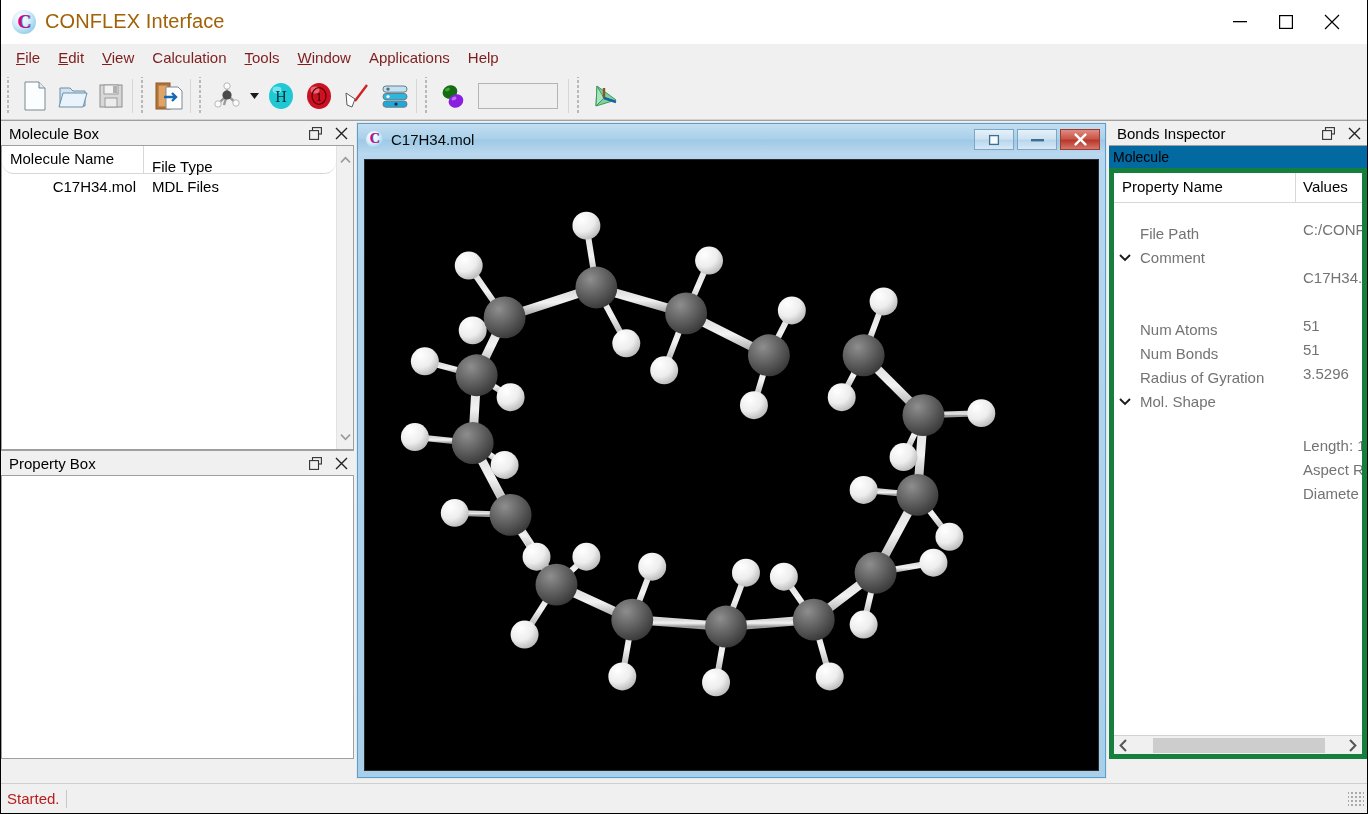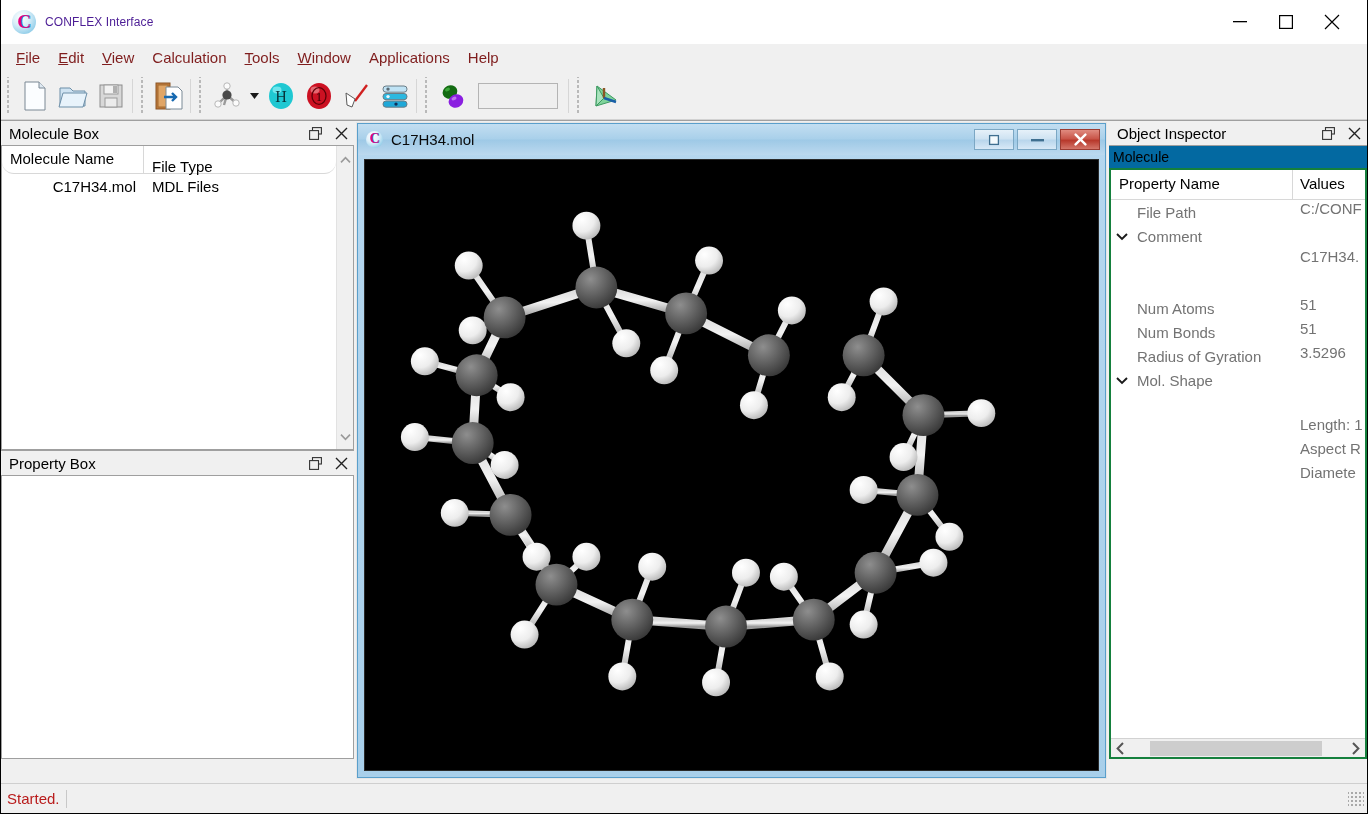--- a/index.html
+++ b/index.html
@@ -34,21 +34,21 @@
     position: absolute; inset: 0; border-radius: 50%;
     background: radial-gradient(circle at 38% 32%, #ffffff 0%, #d9eef8 38%, #9fd4ec 70%, #6bb9dd 100%);
   }
   .app-logo .cglyph {
     position: absolute; left: 0; top: 0; width: 24px; height: 24px;
     font: 700 19px "Liberation Serif", serif;
     color: #e5007e; line-height: 23px; text-align: center;
     text-shadow: 1px 0 0 #00a0e9;
   }
   .app-title {
-    font-size: 12px; color: #4c1d95; letter-spacing: .1px;
+    font-size: 20px; color: #a16207; letter-spacing: .1px;
   }
   .win-controls { margin-left: auto; display: flex; height: 44px; }
   .win-btn {
     width: 46px; height: 44px;
     display: flex; align-items: center; justify-content: center;
     background: #ffffff;
   }
   .win-btn:last-child { margin-right: 12px; }
   .win-btn svg { display: block; }
 
@@ -202,22 +202,22 @@
     width: 258px; flex: 0 0 258px;
     display: flex; flex-direction: column; background: #f0f0f0;
   }
   .oi-sub {
     height: 22px; flex: 0 0 22px; background: #0369a1;
     font-size: 14px; color: #000; padding-left: 4px;
     display: flex; align-items: center;
   }
   .oi-body {
     flex: 1 1 auto; background: #fff;
-    border: 2px solid #15803d; display: flex; flex-direction: column;
-    min-height: 0; overflow: hidden; position: relative;
+    border: 5px solid #15803d; display: flex; flex-direction: column;
+    min-height: 0; overflow: hidden; position: relative; gap: 18px;
   }
   .oi-head {
     display: flex; height: 30px; flex: 0 0 30px;
     border-bottom: 1px solid #d8d8d8; font-size: 15px; color: #000;
   }
   .oi-head .c1 { width: 182px; flex: 0 0 182px; padding: 5px 0 0 8px; border-right: 1px solid #d8d8d8; }
   .oi-head .c2 { flex: 1 1 auto; padding: 5px 0 0 7px; }
   .oi-rows { flex: 1 1 auto; overflow: hidden; }
   .oi-row { display: flex; height: 24px; font-size: 15px; color: #737373; white-space: nowrap; }
   .oi-row .c1 { width: 182px; flex: 0 0 182px; display: flex; align-items: center; }
@@ -612,21 +612,21 @@
               <circle cx="108" cy="278" r="21" fill="url(#cg)"></circle>
               <circle cx="112" cy="210" r="21" fill="url(#cg)"></circle>
             </g>
           </svg>
         </div>
       </div>
     </div>
 
     <div class="dock-right">
       <div class="panel-title">
-        <span>Object Inspector</span>
+        <span>Bonds Inspector</span>
         <span class="ptools">
           <span class="ptool">
             <svg width="13" height="13" viewBox="0 0 13 13">
                 <rect x="3.5" y="0.6" width="8.9" height="6.4" fill="none" stroke="#333" stroke-width="1.1"></rect>
                 <rect x="0.6" y="3.6" width="8.9" height="8.8" fill="#f0f0f0" stroke="#333" stroke-width="1.1"></rect>
               </svg>
           </span>
           <span class="ptool">
             <svg width="13" height="13" viewBox="0 0 13 13">
                 <path d="M1 1 L12 12 M12 1 L1 12" stroke="#222" stroke-width="1.4"></path>

